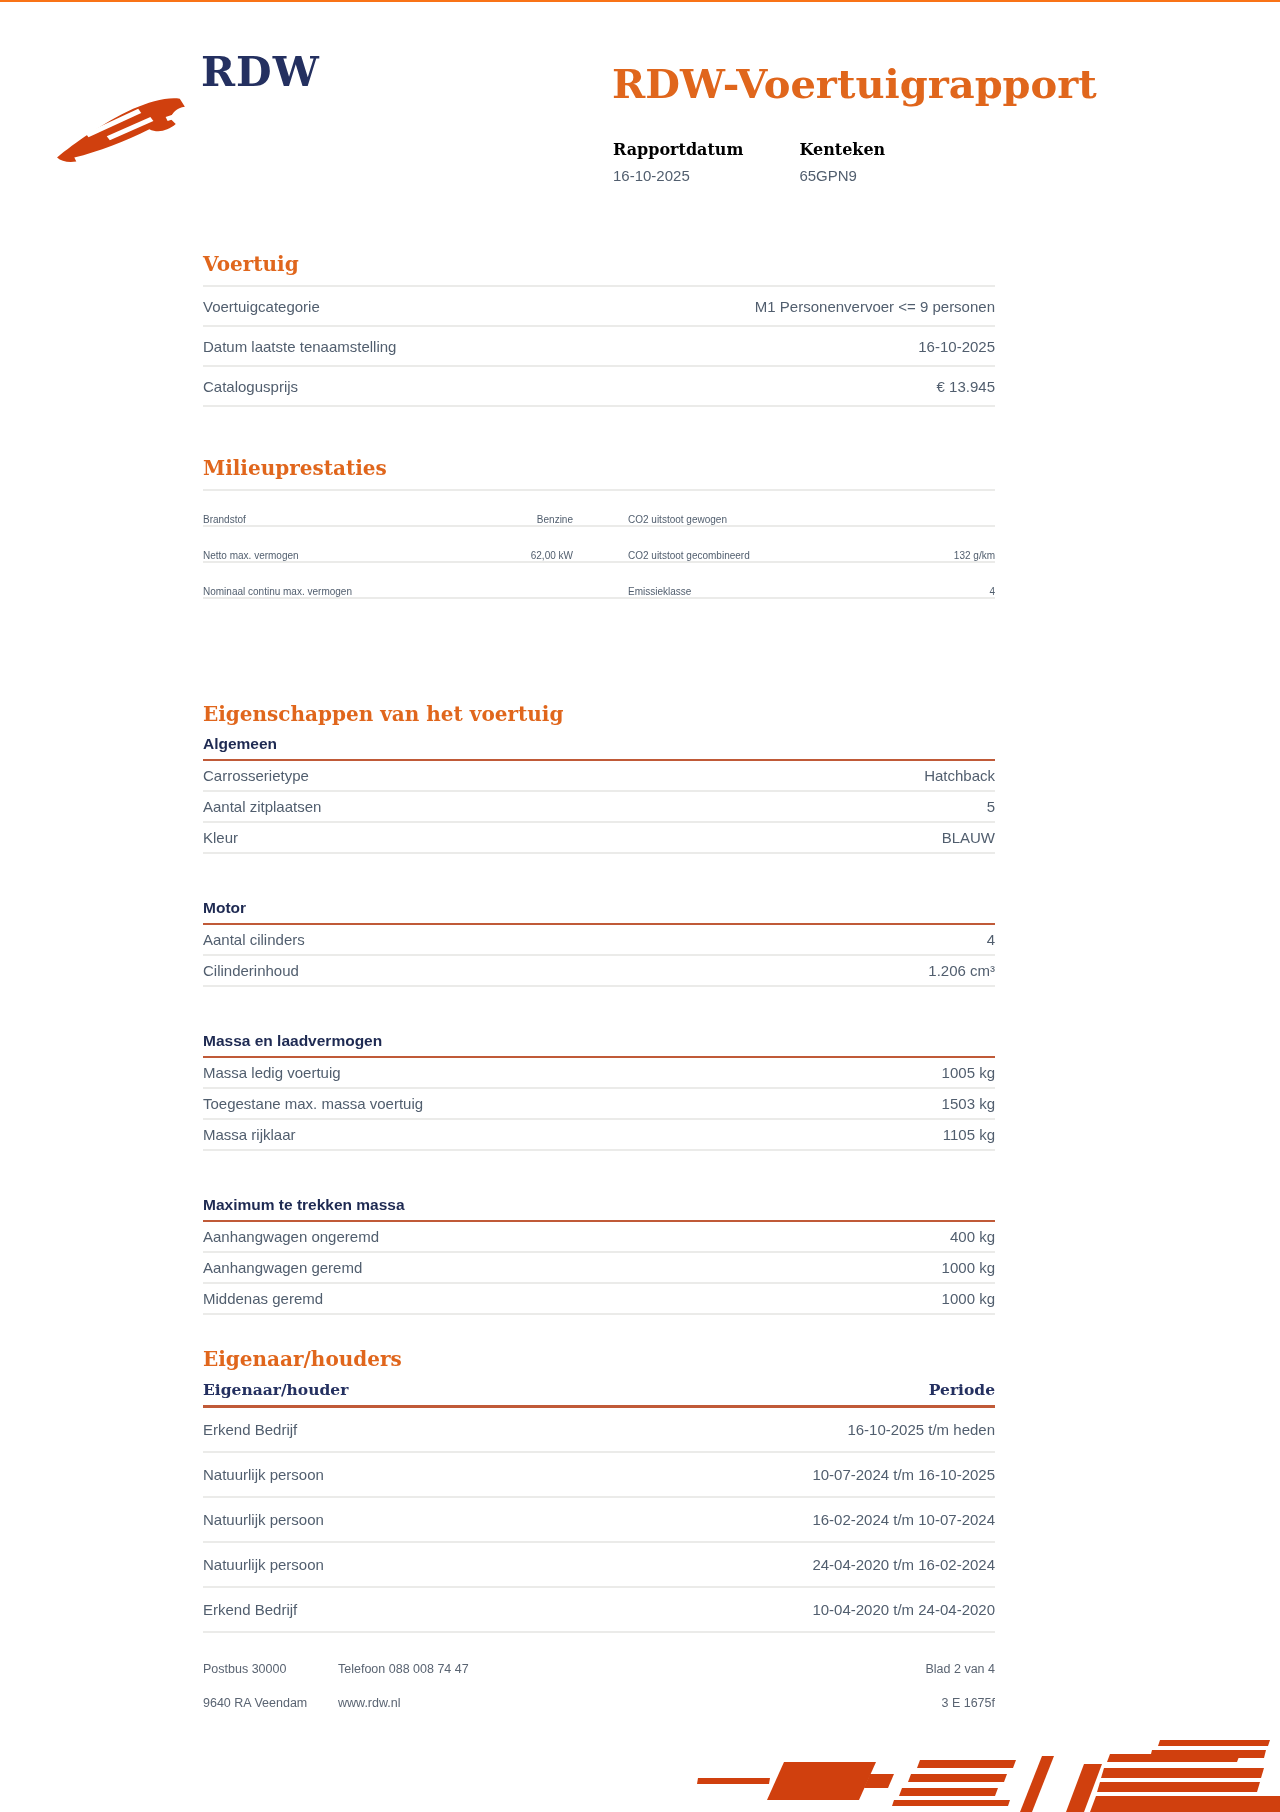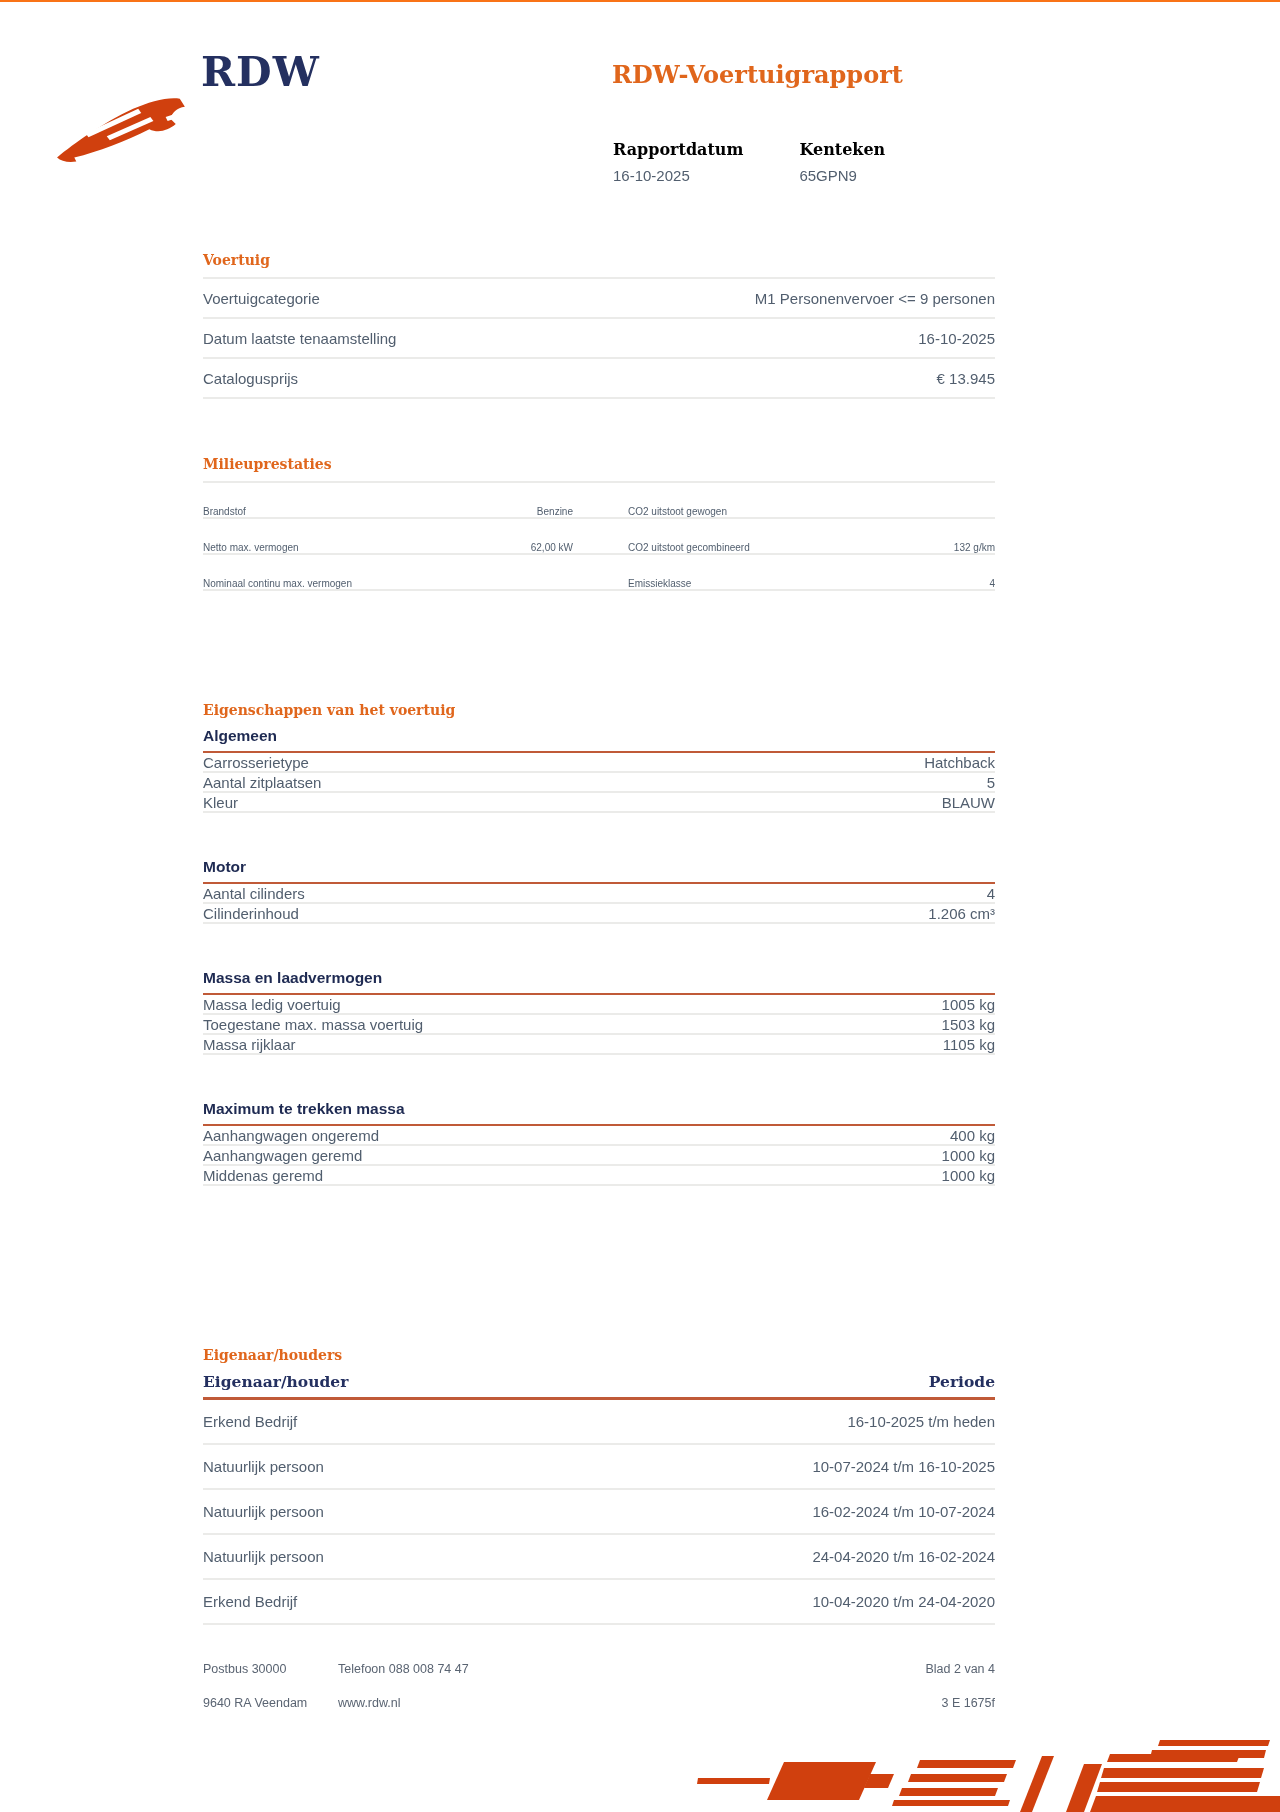--- a/index.html
+++ b/index.html
@@ -12,37 +12,37 @@
 
   
   .logo-icon { position:absolute; left:54px; top:74px; width:140px; height:88px; }
   .logo-text {
     position:absolute; left:201px; top:46px;
     font-family:"DejaVu Serif", serif; font-weight:700; font-size:41px;
     color:#243060; letter-spacing:1px;
   }
   .doc-title {
     position:absolute; left:612px; top:58px;
-    font-family:"DejaVu Serif", serif; font-weight:700; font-size:24px;
+    font-family:"DejaVu Serif", serif; font-weight:700; font-size:40px;
     color:#E0661C;
   }
   .meta { position:absolute; left:613px; top:138px; display:flex; gap:56px; }
   .meta-label { font-family:"DejaVu Serif", serif; font-weight:700; font-size:16px; color:#000000; }
   .meta-value { margin-top:8px; font-size:15px; color:#515E6E; }
 
   
   .section { position:absolute; left:203px; width:792px; }
   .sec-title {
-    font-family:"DejaVu Serif", serif; font-weight:700; font-size:14px;
+    font-family:"DejaVu Serif", serif; font-weight:700; font-size:20px;
     color:#E0661C; margin-bottom:9px;
   }
   .kv-table { border-top:2px solid #ebebe9; }
   .kv-row {
     display:flex; justify-content:space-between; align-items:center;
-    height:20px; border-bottom:2px solid #ebebe9; font-size:15px; color:#515E6E;
+    height:31px; border-bottom:2px solid #ebebe9; font-size:15px; color:#515E6E;
   }
   .voertuig .kv-row { height:40px; }
   .kv-value { text-align:right; white-space:nowrap; }
 
   .milieu-row {
     display:flex; align-items:flex-end; height:36px;
     border-bottom:2px solid #ebebe9; font-size:10px; color:#515E6E;
   }
   .m-l1 { width:280px; }
   .m-v1 { width:90px; text-align:right; white-space:nowrap; }

